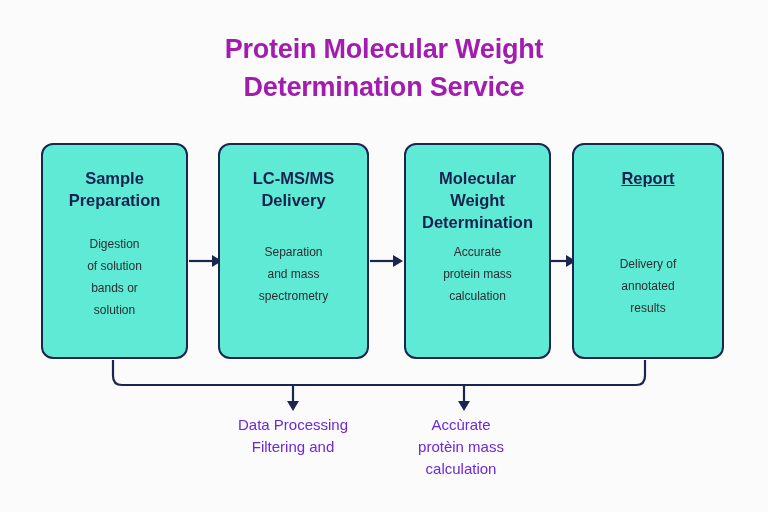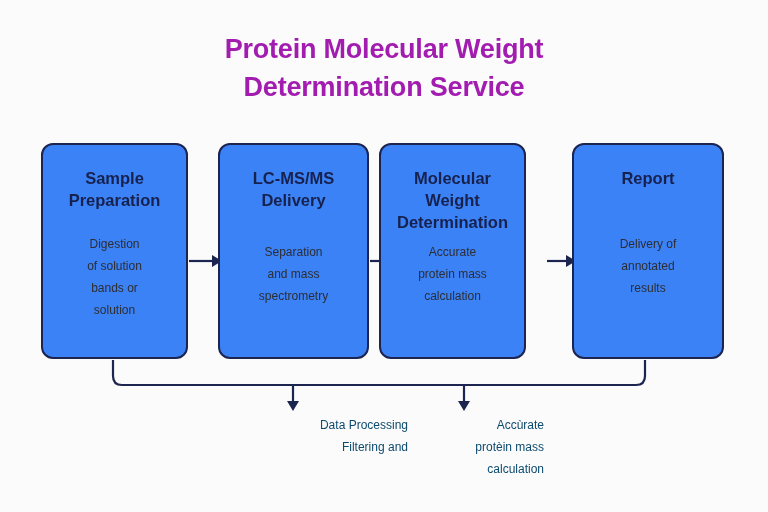--- a/index.html
+++ b/index.html
@@ -45,57 +45,57 @@
     height: 512px;
     pointer-events: none;
   }
 
   
   .stage-box {
     position: absolute;
     top: 143px;
     height: 216px;
     box-sizing: border-box;
-    background: #3b82f6;
+    background: #5eead4;
     border: 2px solid #1c2450;
     border-radius: 12px;
     padding: 22px 10px 0 10px;
     text-align: center;
   }
   .stage-box.b1 { left: 41px;  width: 147px; }
   .stage-box.b2 { left: 218px; width: 151px; }
-  .stage-box.b3 { left: 379px; width: 147px; }
+  .stage-box.b3 { left: 404px; width: 147px; }
   .stage-box.b4 { left: 572px; width: 152px; }
 
   .stage-title {
     font-size: 16.5px;
     font-weight: bold;
     line-height: 22px;
     color: #17214e;
     margin: 0 0 20px 0;
   }
   .stage-desc {
     font-size: 12px;
     line-height: 22px;
     color: #2d2d33;
     margin: 3px;
   }
   .stage-box.b3 .stage-title { margin-bottom: 8px; }
-  .stage-box.b4 .stage-title { margin-bottom: 44px; }
+  .stage-box.b4 .stage-title { margin-bottom: 64px; text-decoration: underline; }
   .stage-box.b1 .stage-title { margin-bottom: 22px; }
   .stage-box.b2 .stage-title { margin-bottom: 30px; }
 
   
   .out-label {
     position: absolute;
     top: 414px;
-    text-align: right;
-    font-size: 12px;
+    text-align: center;
+    font-size: 15px;
     line-height: 22px;
-    color: #0c4a6e;
+    color: #6d28d9;
   }
   .out-label.o1 { left: 178px; width: 230px; }
   .out-label.o2 { left: 378px; width: 166px; }
   .out-line { display: block; }
 </style>
 </head>
 <body>
 
 <div id="diagram-root">
 

